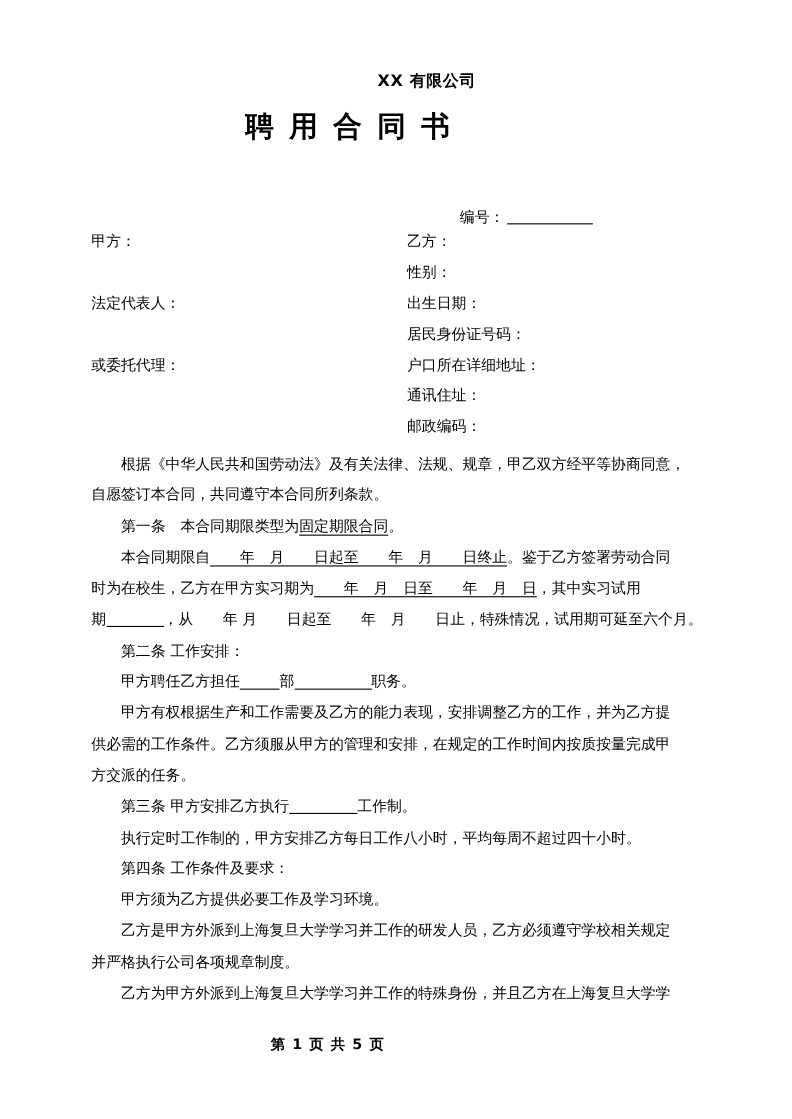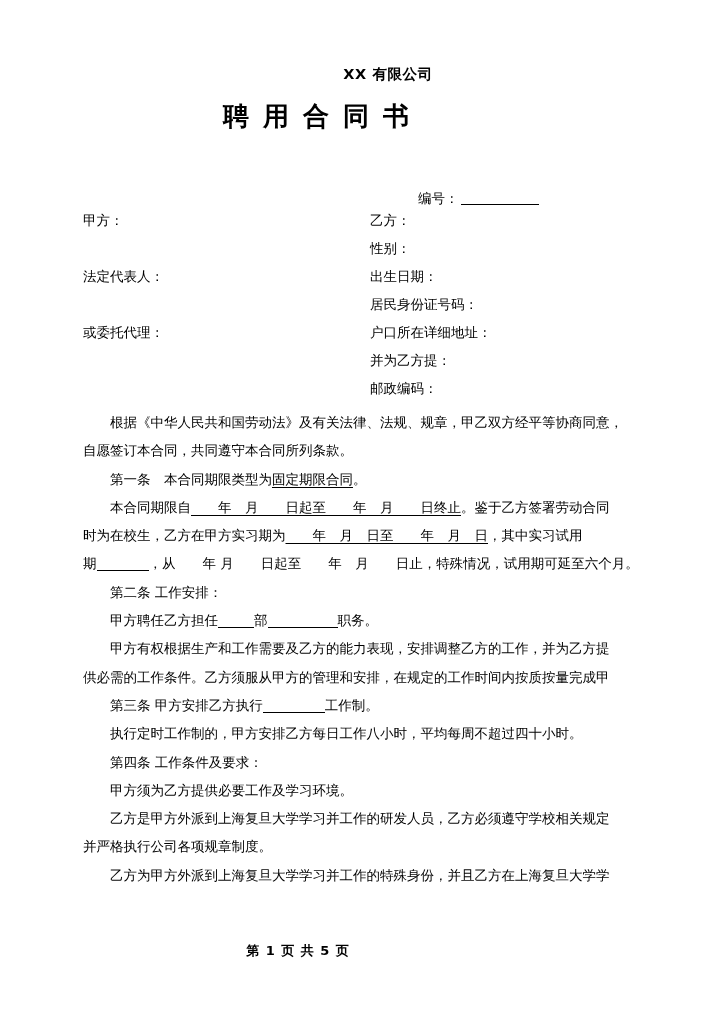--- a/index.html
+++ b/index.html
@@ -162,21 +162,21 @@
     <div class="party-row">
       <span class="col-a"></span>
       <span class="col-b">居民身份证号码：</span>
     </div>
     <div class="party-row">
       <span class="col-a">或委托代理：</span>
       <span class="col-b">户口所在详细地址：</span>
     </div>
     <div class="party-row">
       <span class="col-a"></span>
-      <span class="col-b">并为乙方提：</span>
+      <span class="col-b">通讯住址：</span>
     </div>
     <div class="party-row">
       <span class="col-a"></span>
       <span class="col-b">邮政编码：</span>
     </div>
   </div>
 
   <div class="body-text">
 
     <p class="p">
@@ -198,20 +198,21 @@
         <span class="ln ind"><span>第二条</span> <span>工作安排：</span></span>
       </p>
 
     <p class="p">
         <span class="ln ind"><span>甲方聘任乙方担任</span><span class="blank b-4"></span><span>部</span><span class="blank b-8"></span><span>职务。</span></span>
       </p>
 
     <p class="p">
         <span class="ln ind">甲方有权根据生产和工作需要及乙方的能力表现，安排调整乙方的工作，并为乙方提</span>
         <span class="ln">供必需的工作条件。乙方须服从甲方的管理和安排，在规定的工作时间内按质按量完成甲</span>
+        <span class="ln">方交派的任务。</span>
       </p>
 
     <p class="p">
         <span class="ln ind"><span>第三条</span> <span>甲方安排乙方执行</span><span class="blank b-7"></span><span>工作制。</span></span>
       </p>
 
     <p class="p">
         <span class="ln ind">执行定时工作制的，甲方安排乙方每日工作八小时，平均每周不超过四十小时。</span>
       </p>
 

